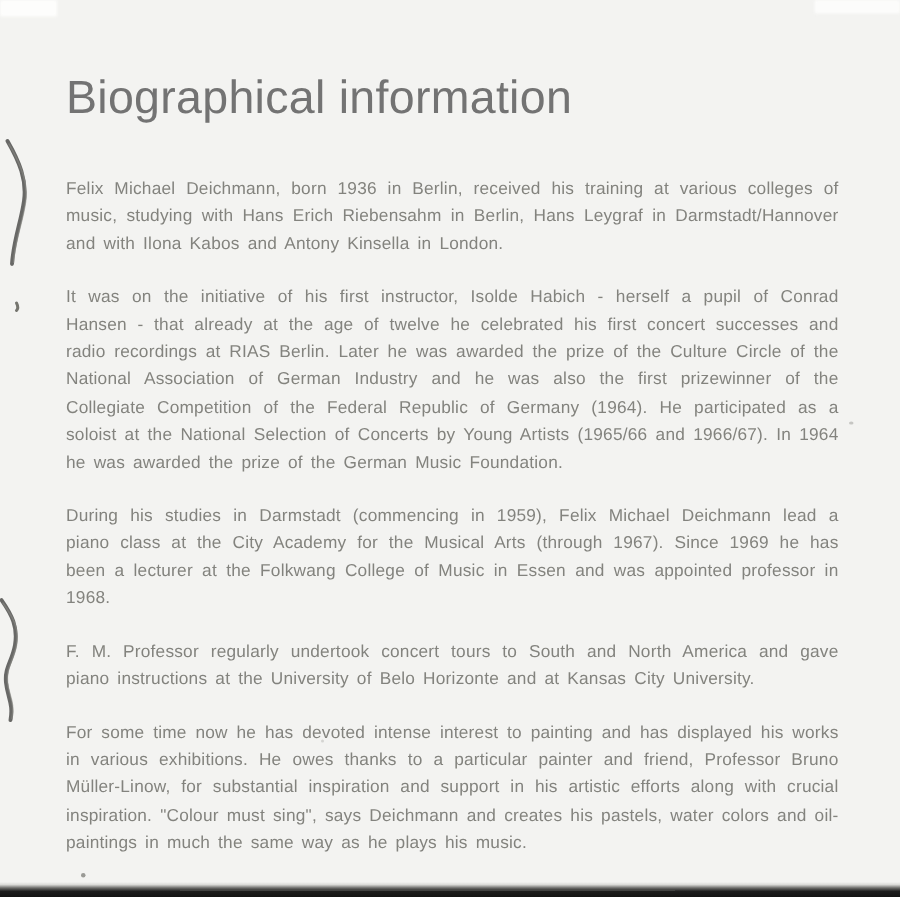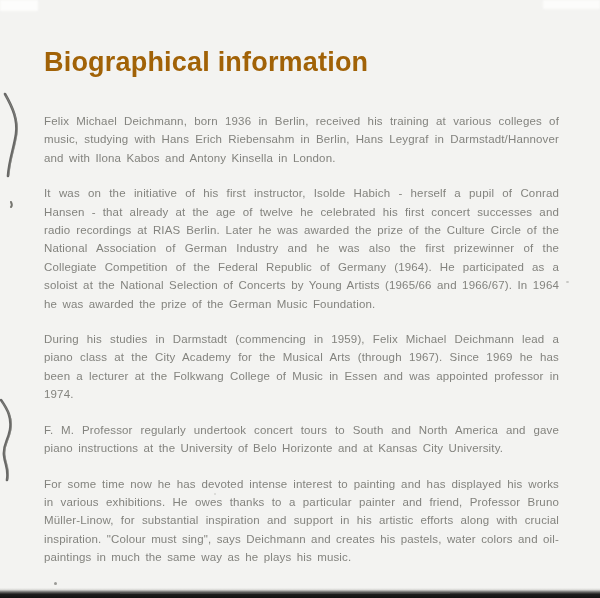--- a/index.html
+++ b/index.html
@@ -29,24 +29,24 @@
   
   .staple { position: absolute; left: 0; }
   .staple-1 { top: 90px; }
   .staple-2 { top: 392px; }
   .content {
     position: absolute;
     left: 44px; top: 47px; width: 515px;
   }
   h1.title {
     margin: 0 0 34px 0;
-    font-size: 27px;
-    font-weight: 700;
+    font-size: 31px;
+    font-weight: 400;
     letter-spacing: 0.2px;
-    color: #a16207;
+    color: #737373;
   }
   .content p {
     margin: 16px 0 17px 0;
     font-size: 11.5px;
     font-weight: 300;
     line-height: 18.4px;
     letter-spacing: 0.15px;
     word-spacing: 2px;
     text-align: justify;
     color: #83837e;
@@ -83,21 +83,21 @@
 
   <svg class="staple staple-2" width="26" height="100" viewBox="0 0 26 100">
     <path d="M1,8 C8,18 12,26 10,38 C8,49 3,53 4,63 C5,73 9,77 7,88" fill="none" stroke="#4f4f4d" stroke-width="2.6" stroke-linecap="round" opacity="0.85"></path>
     <path d="M2,10 C9,20 13,27 11,38 C9,49 4,53 5,63 C6,72 10,76 8,87" fill="none" stroke="#8a8a86" stroke-width="1" stroke-linecap="round" opacity="0.6"></path>
   </svg>
 
   <div class="content">
     <h1 class="title">Biographical information</h1>
     <p>Felix Michael Deichmann, born 1936 in Berlin, received his training at various colleges of music, studying with Hans Erich Riebensahm in Berlin, Hans Leygraf in Darmstadt/Hannover and with Ilona Kabos and Antony Kinsella in London.</p>
     <p>It was on the initiative of his first instructor, Isolde Habich - herself a pupil of Conrad Hansen - that already at the age of twelve he celebrated his first concert successes and radio recordings at RIAS Berlin. Later he was awarded the prize of the Culture Circle of the National Association of German Industry and he was also the first prizewinner of the Collegiate Competition of the Federal Republic of Germany (1964). He participated as a soloist at the National Selection of Concerts by Young Artists (1965/66 and 1966/67). In 1964 he was awarded the prize of the German Music Foundation.</p>
-    <p>During his studies in Darmstadt (commencing in 1959), Felix Michael Deichmann lead a piano class at the City Academy for the Musical Arts (through 1967). Since 1969 he has been a lecturer at the Folkwang College of Music in Essen and was appointed professor in 1974.</p>
+    <p>During his studies in Darmstadt (commencing in 1959), Felix Michael Deichmann lead a piano class at the City Academy for the Musical Arts (through 1967). Since 1969 he has been a lecturer at the Folkwang College of Music in Essen and was appointed professor in 1968.</p>
     <p>F. M. Professor regularly undertook concert tours to South and North America and gave piano instructions at the University of Belo Horizonte and at Kansas City University.</p>
     <p>For some time now he has devoted intense interest to painting and has displayed his works in various exhibitions. He owes thanks to a particular painter and friend, Professor Bruno Müller-Linow, for substantial inspiration and support in his artistic efforts along with crucial inspiration. "Colour must sing", says Deichmann and creates his pastels, water colors and oil-paintings in much the same way as he plays his music.</p>
   </div>
 
   <div class="speck speck-1"></div>
   <div class="speck speck-2"></div>
   <div class="speck speck-3"></div>
 
   <div class="bottom-band">
     <div class="streak"></div>

